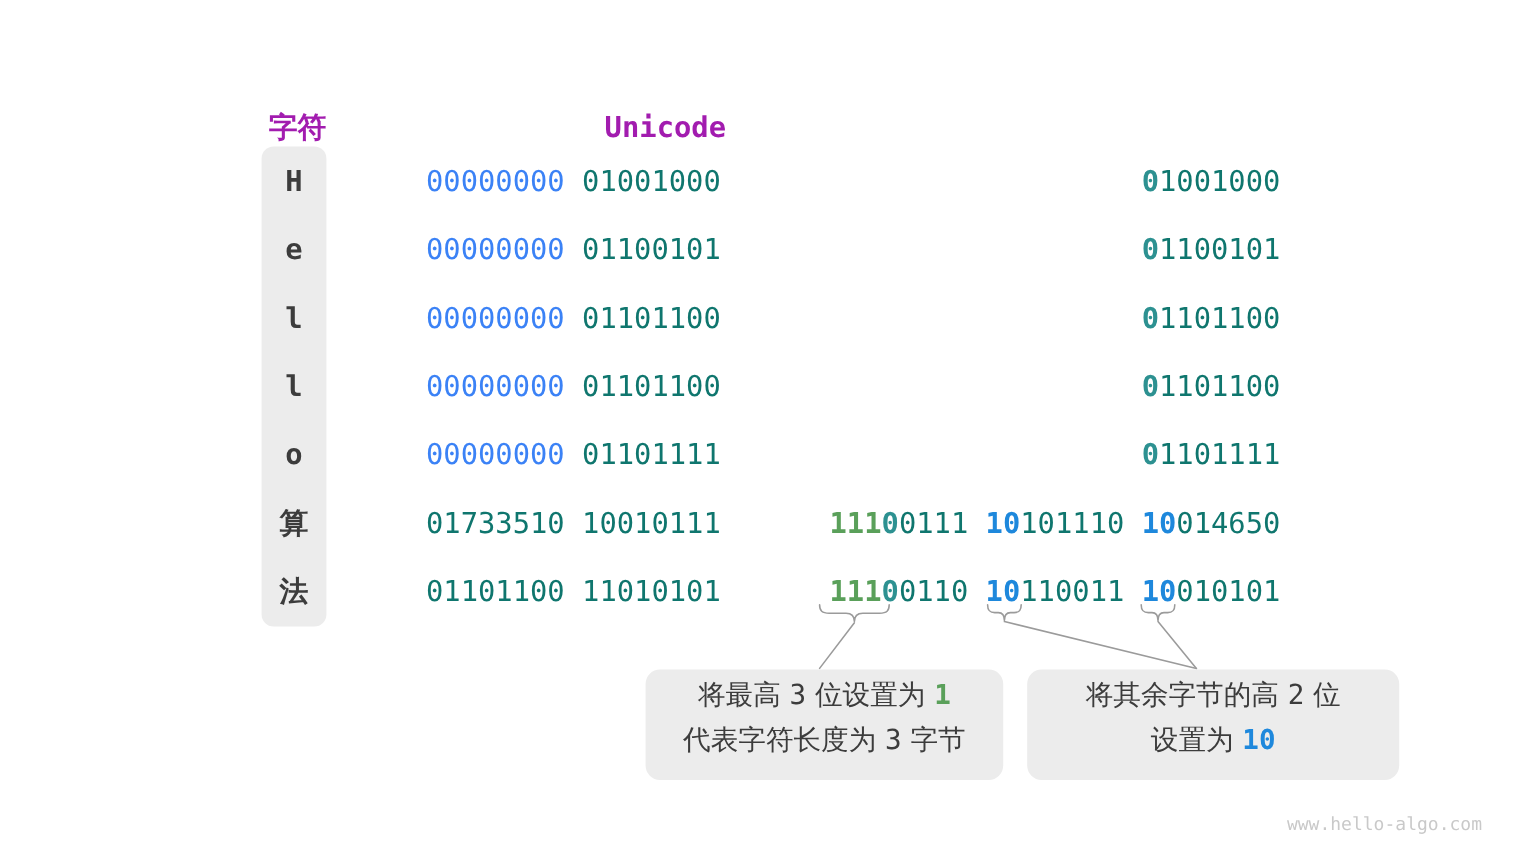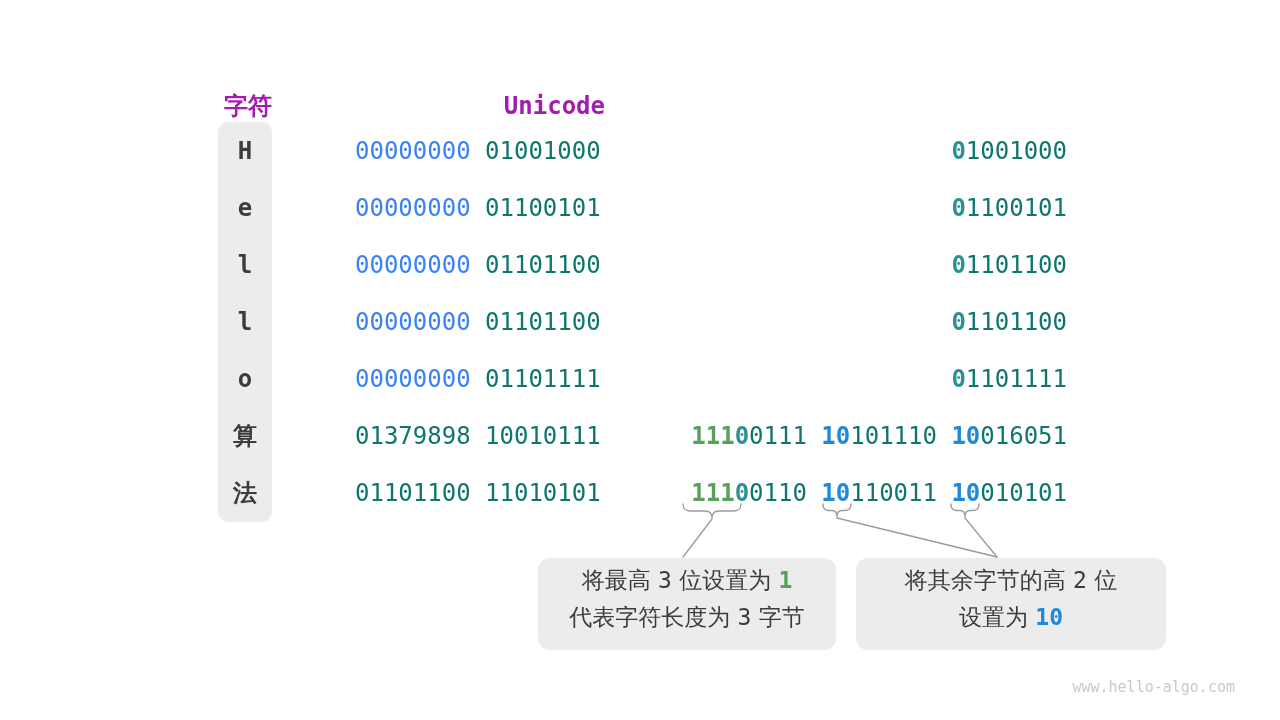--- a/index.html
+++ b/index.html
@@ -56,30 +56,30 @@
       <div class="row char-latin">o</div>
       <div class="row char-cjk">算</div>
       <div class="row char-cjk">法</div>
     </div>
   <div id="unicode-col" class="col">
       <div class="row bits"><span class="seg-gray">00000000</span><span class="seg-dark"> </span><span class="seg-dark">01001000</span></div>
       <div class="row bits"><span class="seg-gray">00000000</span><span class="seg-dark"> </span><span class="seg-dark">01100101</span></div>
       <div class="row bits"><span class="seg-gray">00000000</span><span class="seg-dark"> </span><span class="seg-dark">01101100</span></div>
       <div class="row bits"><span class="seg-gray">00000000</span><span class="seg-dark"> </span><span class="seg-dark">01101100</span></div>
       <div class="row bits"><span class="seg-gray">00000000</span><span class="seg-dark"> </span><span class="seg-dark">01101111</span></div>
-      <div class="row bits"><span class="seg-dark">01379898</span><span class="seg-dark"> </span><span class="seg-dark">10010111</span></div>
+      <div class="row bits"><span class="seg-dark">01733510</span><span class="seg-dark"> </span><span class="seg-dark">10010111</span></div>
       <div class="row bits"><span class="seg-dark">01101100</span><span class="seg-dark"> </span><span class="seg-dark">11010101</span></div>
     </div>
   <div id="utf8-col" class="col">
       <div class="row bits"><span class="seg-teal">0</span><span class="seg-dark">1001000</span></div>
       <div class="row bits"><span class="seg-teal">0</span><span class="seg-dark">1100101</span></div>
       <div class="row bits"><span class="seg-teal">0</span><span class="seg-dark">1101100</span></div>
       <div class="row bits"><span class="seg-teal">0</span><span class="seg-dark">1101100</span></div>
       <div class="row bits"><span class="seg-teal">0</span><span class="seg-dark">1101111</span></div>
-      <div class="row bits"><span class="seg-green">111</span><span class="seg-teal">0</span><span class="seg-dark">0111</span><span class="seg-dark"> </span><span class="seg-blue">10</span><span class="seg-dark">101110</span><span class="seg-dark"> </span><span class="seg-blue">10</span><span class="seg-dark">016051</span></div>
+      <div class="row bits"><span class="seg-green">111</span><span class="seg-teal">0</span><span class="seg-dark">0111</span><span class="seg-dark"> </span><span class="seg-blue">10</span><span class="seg-dark">101110</span><span class="seg-dark"> </span><span class="seg-blue">10</span><span class="seg-dark">014650</span></div>
       <div class="row bits"><span class="seg-green">111</span><span class="seg-teal">0</span><span class="seg-dark">0110</span><span class="seg-dark"> </span><span class="seg-blue">10</span><span class="seg-dark">110011</span><span class="seg-dark"> </span><span class="seg-blue">10</span><span class="seg-dark">010101</span></div>
     </div>
 
   <svg id="annot" width="1280" height="720" viewBox="0 0 1280 720">
     <g fill="none" stroke="#9B9B9B" stroke-width="1.3" stroke-linecap="round" stroke-linejoin="round">
       <path d="M683,504 C683,509 685,511 691,511 L705,511 C709,511 712,513 712,518 C712,513 715,511 719,511 L733,511 C739,511 741,509 741,504"></path>
       <path d="M823,504 C823,508.5 824.5,510.5 829,510.5 L832,510.5 C835,510.5 837,512.5 837,517 C837,512.5 839,510.5 842,510.5 L845,510.5 C849.5,510.5 851,508.5 851,504"></path>
       <path d="M951,504 C951,508.5 952.5,510.5 957,510.5 L960,510.5 C963,510.5 965,512.5 965,517 C965,512.5 967,510.5 970,510.5 L973,510.5 C977.5,510.5 979,508.5 979,504"></path>
       <path d="M712,519 L683,557"></path>
       <path d="M837,518 L997,557"></path>

